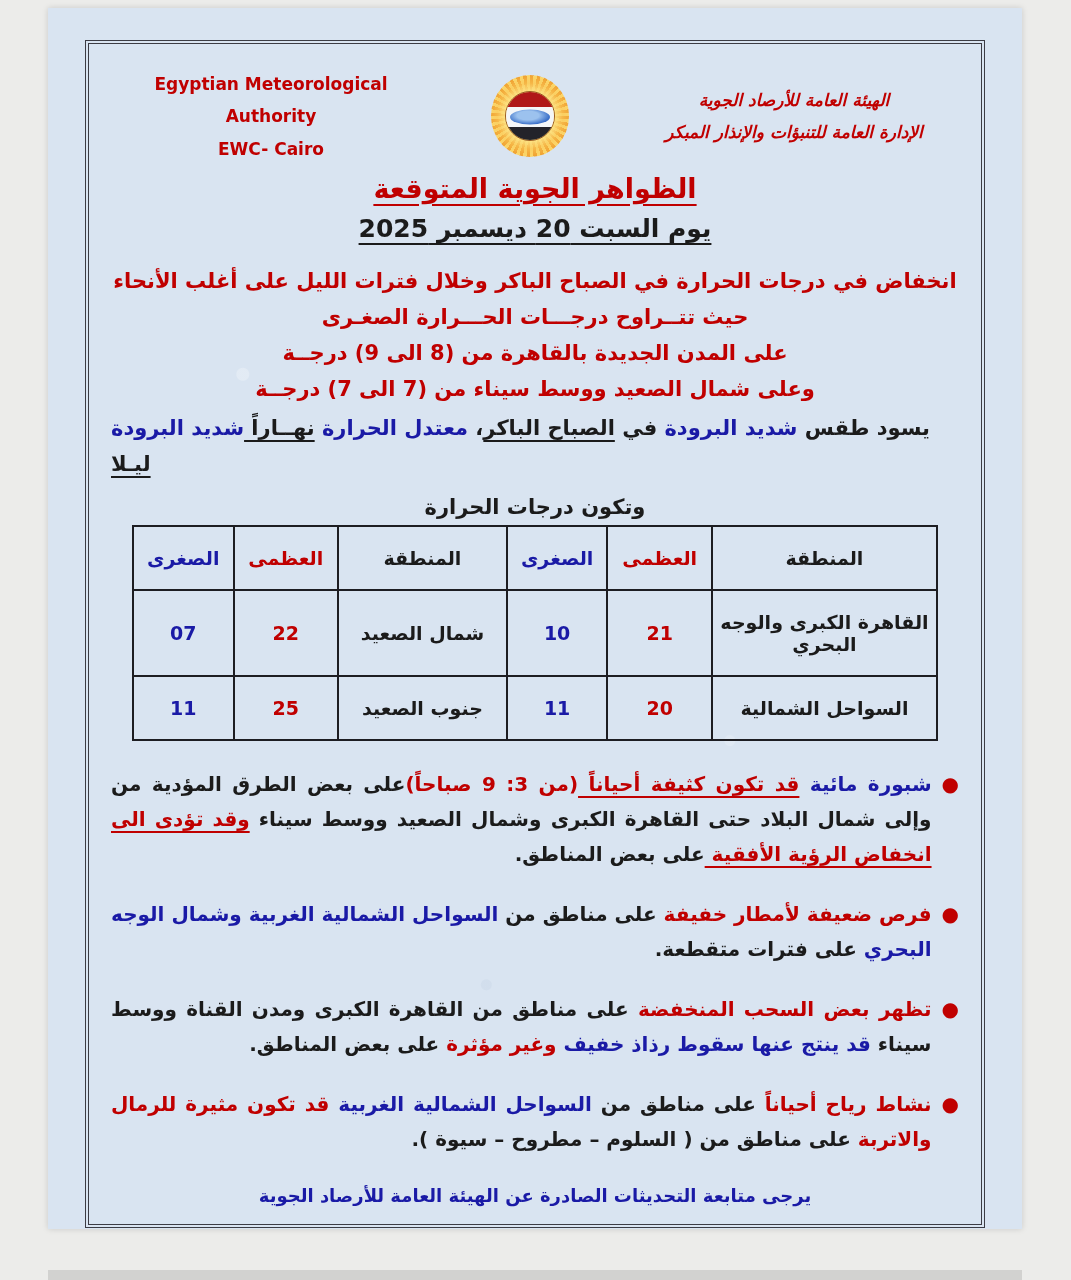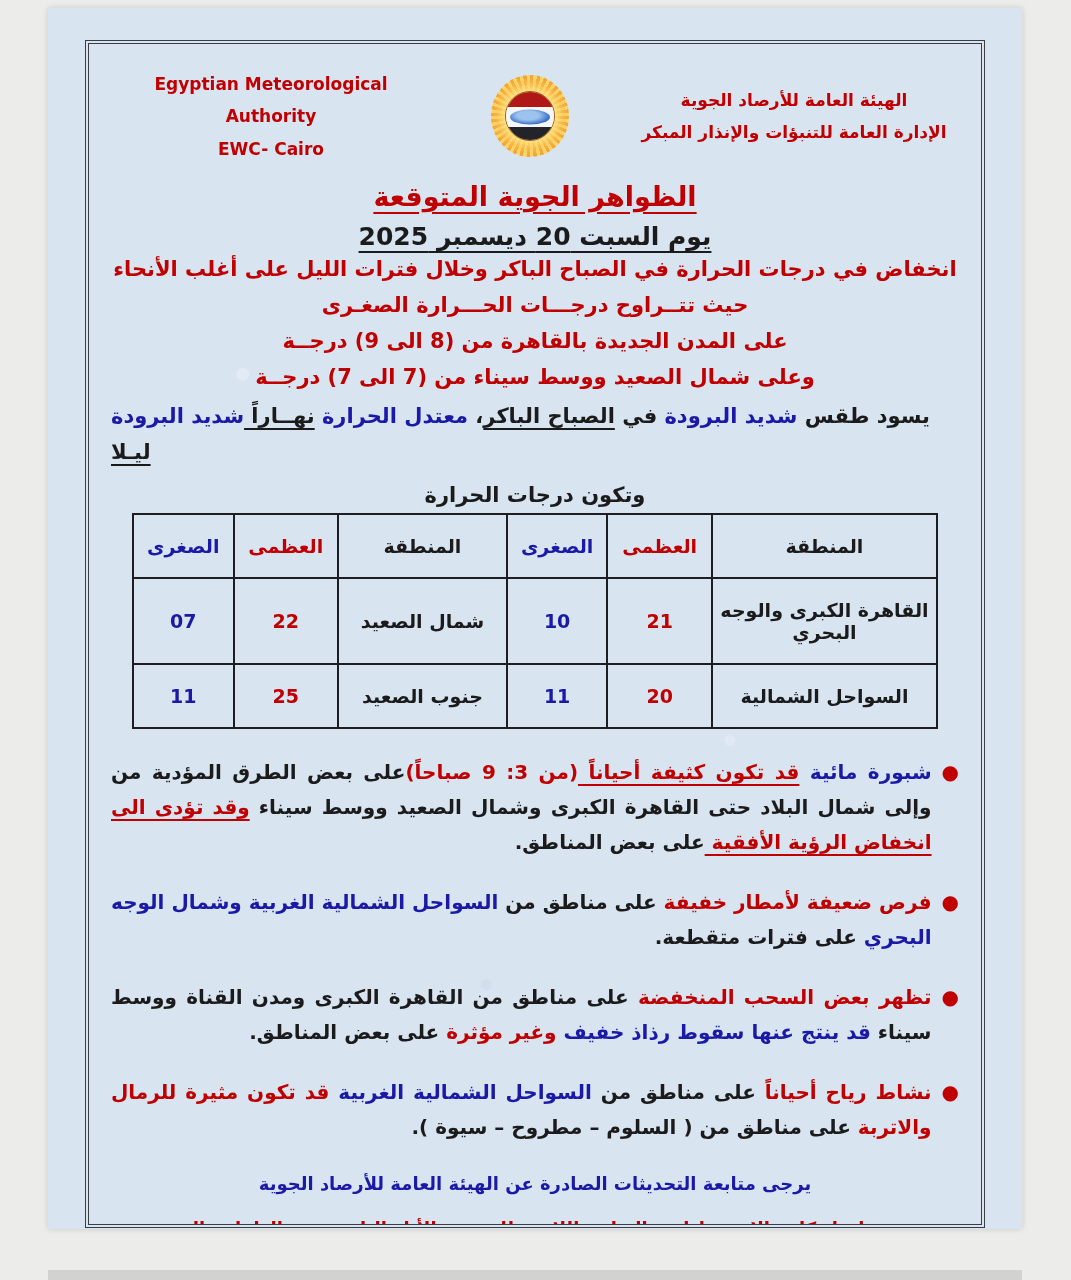--- a/index.html
+++ b/index.html
@@ -43,21 +43,21 @@
   }
 
   
   .hdr{display:flex;justify-content:space-between;align-items:center;}
   .hdr-en{
     width:320px;text-align:center;color:var(--red);
     font-weight:bold;font-size:17px;line-height:1.9;direction:ltr;
   }
   .hdr-ar{
     width:330px;text-align:center;color:var(--red);
-    font-weight:bold;font-size:17px;line-height:1.9;direction:rtl;
+    font-weight:bold;font-size:17px;line-height:1.9;direction:rtl;font-style:italic;
   }
   .logo{position:relative;width:78px;height:82px;flex:0 0 auto;}
   .logo-sun{
     position:absolute;inset:0;border-radius:50%;
     background:repeating-conic-gradient(#f0a231 0 5deg,#fbd66a 5deg 10deg);
   }
   .logo-sun::after{
     content:"";position:absolute;inset:0;border-radius:50%;
     background:radial-gradient(circle,#fde88d 0 40%,rgba(250,200,90,.55) 58%,rgba(240,160,45,0) 72%);
   }
@@ -70,32 +70,32 @@
   .band-white{height:42%;background:#f4f6f8;position:relative;}
   .band-black{height:28%;background:#23232a;}
   .logo-cloud{
     position:absolute;left:50%;top:50%;transform:translate(-50%,-50%);
     width:40px;height:15px;border-radius:50%;
     background:radial-gradient(ellipse at 45% 40%,#9cc2ee 0 35%,#3a6fc8 70%,#274f9a 100%);
   }
 
   
   .title{
-    margin-top:16px;text-align:center;direction:rtl;
+    margin-top:8px;text-align:center;direction:rtl;
     color:var(--red);font-weight:bold;font-size:27px;
     text-decoration:underline;text-underline-offset:6px;
   }
   .date{
     margin-top:10px;text-align:center;direction:rtl;
     color:var(--ink);font-weight:bold;font-size:25px;
     text-decoration:underline;text-underline-offset:6px;
   }
 
   
-  .summary{direction:rtl;}
+  .summary{margin-top:20px;direction:rtl;}
   .summary-line{
     text-align:center;color:var(--red);font-weight:bold;
     font-size:21px;line-height:1.72;
   }
 
   
   .mixed{
     margin-top:4px;text-align:left;direction:rtl;
     font-weight:bold;font-size:21px;line-height:1.7;
   }

